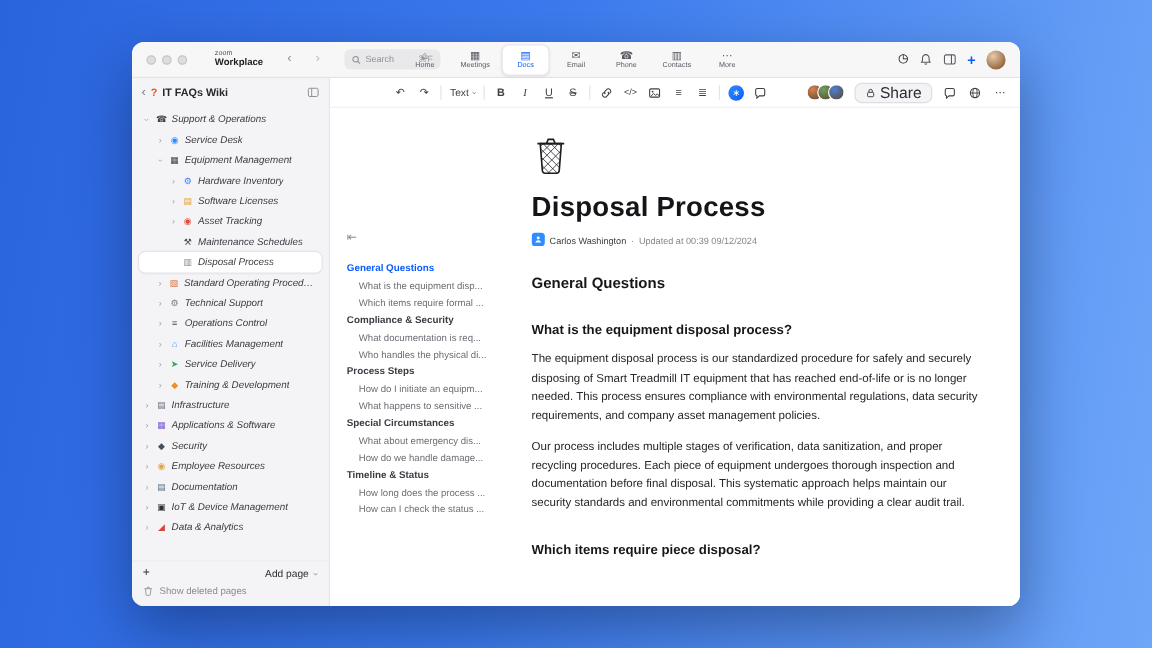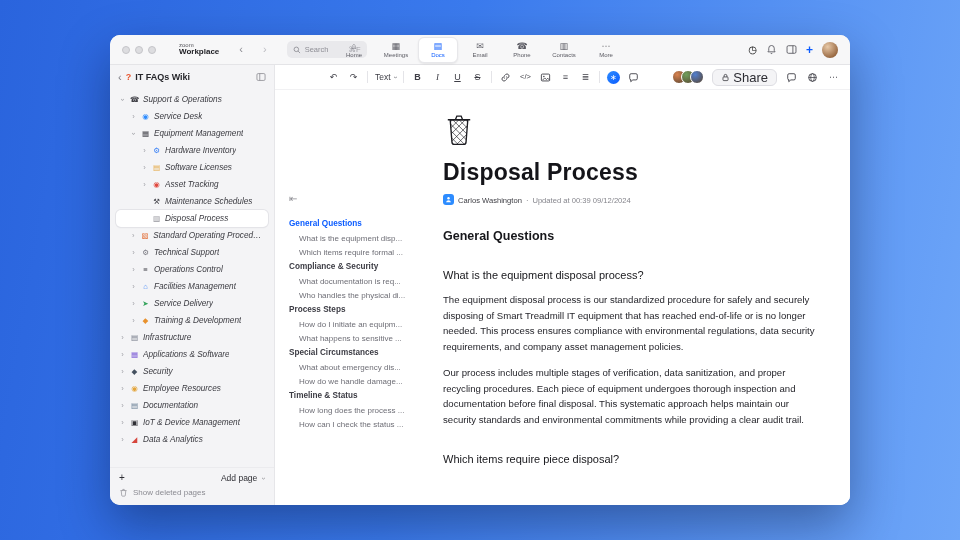--- a/index.html
+++ b/index.html
@@ -103,21 +103,21 @@
   .ol-child{font-size:8px;color:#6e6e76;padding:2.5px 0 2.5px 10px;white-space:nowrap;
     overflow:hidden;text-overflow:ellipsis;}
   .doc{position:absolute;left:168px;top:0;width:378px;height:100%;overflow:hidden;}
   .trash-wrap{margin-top:20px;}
   .doc-title{font-size:23px;font-weight:700;color:#141419;margin:12px 0 8px;letter-spacing:.2px;}
   .byline{display:flex;align-items:flex-end;gap:4px;font-size:7.6px;color:#85858c;}
   .byline .author{color:#3c3c42;}
   .byline-avatar{width:11px;height:11px;border-radius:3px;background:#2d8cff;
     display:flex;align-items:center;justify-content:center;flex:0 0 auto;}
   .doc-content h2{font-size:12.5px;color:#17171b;font-weight:700;margin:24px 0 0;}
-  .doc-content h3{font-size:11px;color:#17171b;font-weight:400;margin:26px 0 0;}
+  .doc-content h3{font-size:11px;color:#17171b;font-weight:700;margin:26px 0 0;}
   .doc-content p{font-size:9.6px;line-height:1.62;color:#26262c;margin:11px 0 0;}
   .doc-content ul{margin:12px 0 0;padding-left:14px;}
   .doc-content li{font-size:9.6px;line-height:1.5;color:#26262c;margin-bottom:11px;}
 </style>
 </head>
 <body>
 
 <div class="window">
 
   <div class="titlebar">

